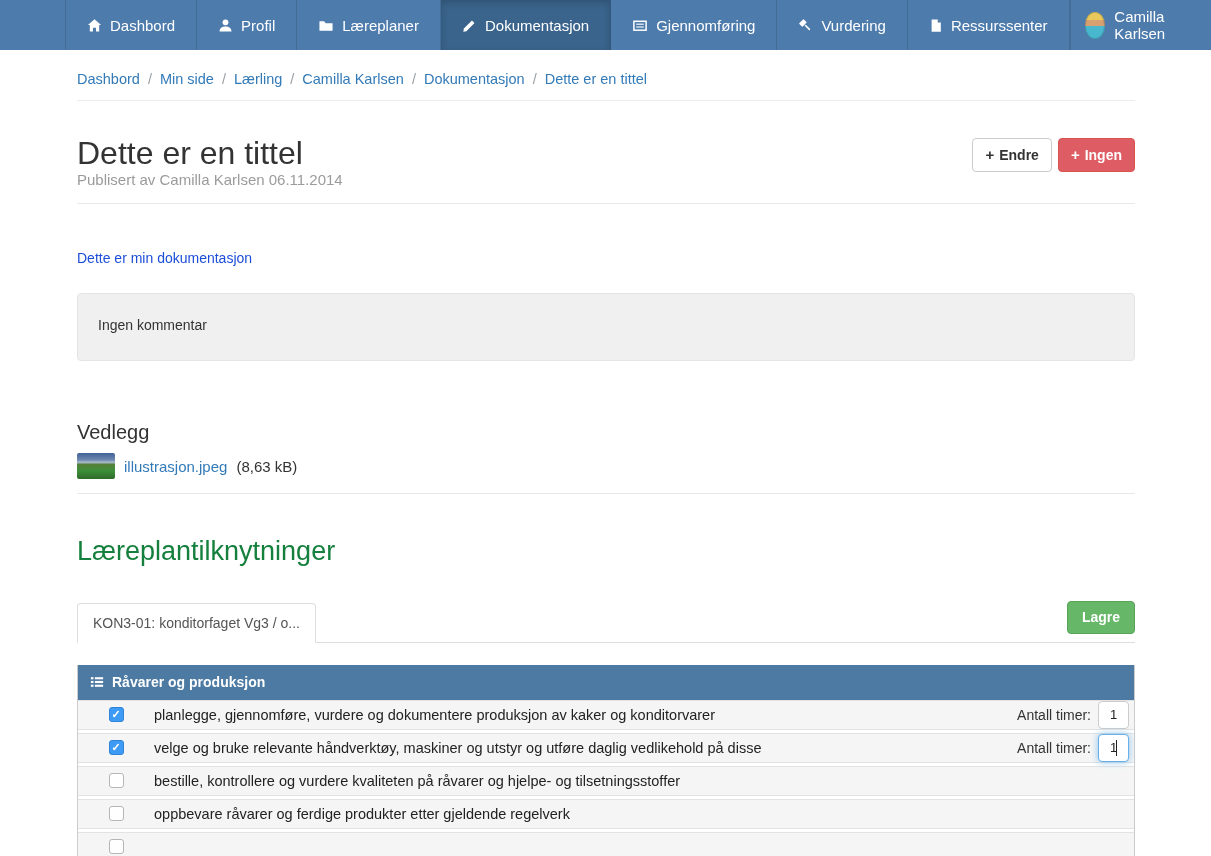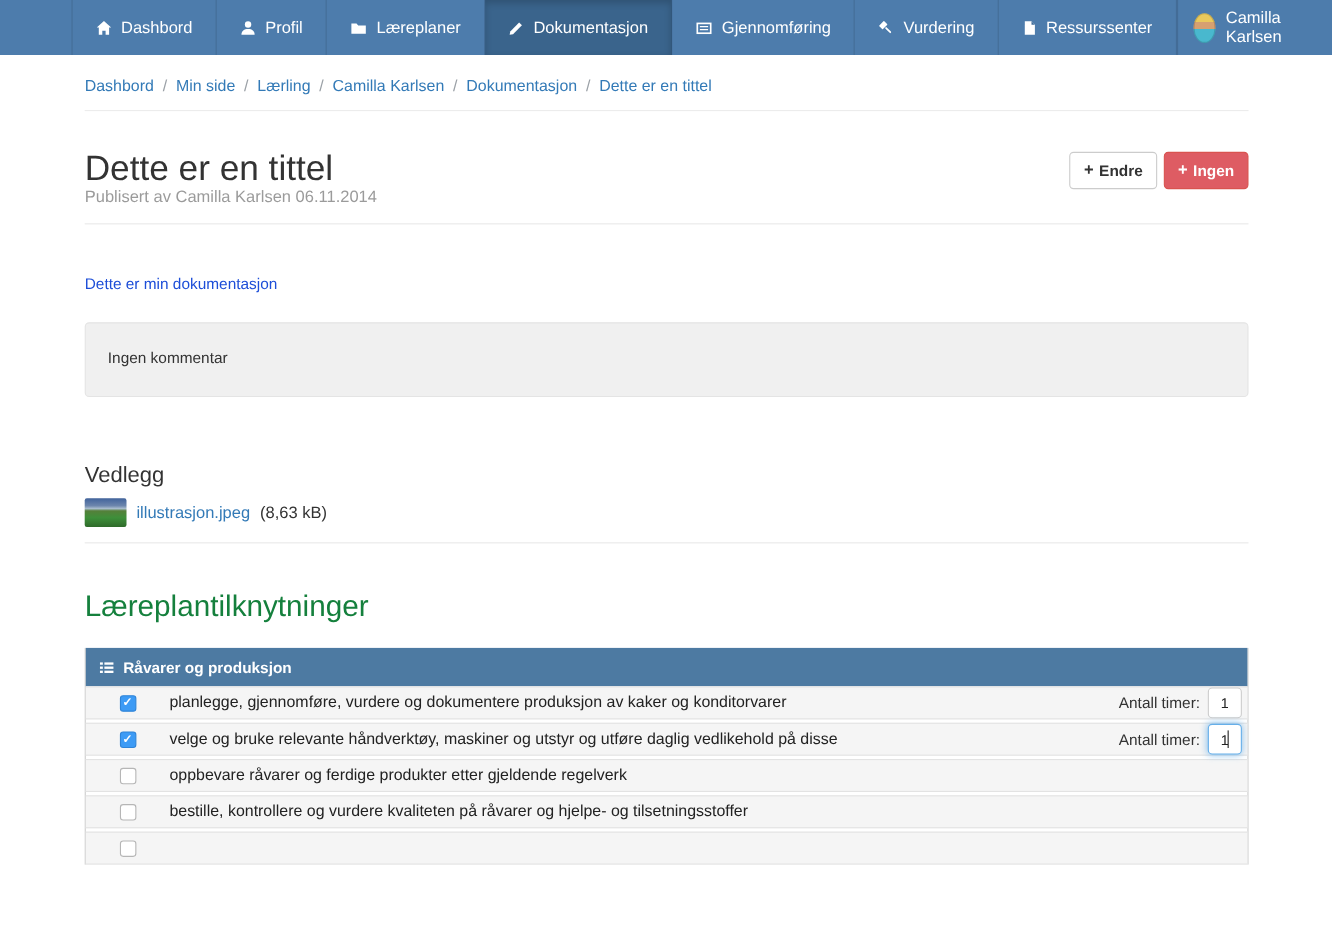--- a/index.html
+++ b/index.html
@@ -295,20 +295,24 @@
   <div class="attachment">
     <div class="thumb"></div>
     <a>illustrasjon.jpeg</a>
     <span class="file-size">(8,63 kB)</span>
   </div>
 
   <hr class="rule rule-2">
 
   <h2 class="section-title">Læreplantilknytninger</h2>
 
+  <div class="tabs-row">
+    <div class="tab">KON3-01: konditorfaget Vg3 / o...</div>
+    <button class="btn btn-success">Lagre</button>
+  </div>
 
   <div class="ctable">
     <div class="ctable-header">
       <svg width="14" height="14" viewBox="0 0 16 16" fill="#fff">
         <rect x="1" y="2.5" width="3" height="2.4"></rect>
           <rect x="5.6" y="2.5" width="9.4" height="2.4"></rect>
         <rect x="1" y="6.8" width="3" height="2.4"></rect>
           <rect x="5.6" y="6.8" width="9.4" height="2.4"></rect>
         <rect x="1" y="11.1" width="3" height="2.4"></rect>
           <rect x="5.6" y="11.1" width="9.4" height="2.4"></rect>
@@ -335,34 +339,34 @@
       <div class="timer" style="display: flex;">
         <span>Antall timer:</span>
         <span class="input-wrap"><input class="hours-input focused" value="1" style=""><span class="caret" style="display: block;"></span></span>
       </div>
     </div>
 
     <div class="crow">
       <div class="cb-cell">
           <div class="checkbox"></div>
         </div>
+      <div class="row-text">bestille, kontrollere og vurdere kvaliteten på råvarer og hjelpe- og tilsetningsstoffer</div>
+
+    </div>
+
+    <div class="crow">
+      <div class="cb-cell">
+          <div class="checkbox"></div>
+        </div>
       <div class="row-text">oppbevare råvarer og ferdige produkter etter gjeldende regelverk</div>
 
     </div>
 
     <div class="crow">
       <div class="cb-cell">
           <div class="checkbox"></div>
         </div>
-      <div class="row-text">bestille, kontrollere og vurdere kvaliteten på råvarer og hjelpe- og tilsetningsstoffer</div>
-
-    </div>
-
-    <div class="crow">
-      <div class="cb-cell">
-          <div class="checkbox"></div>
-        </div>
       <div class="row-text"></div>
 
     </div>
   </div>
 
 </div>
 
 </body></html>

